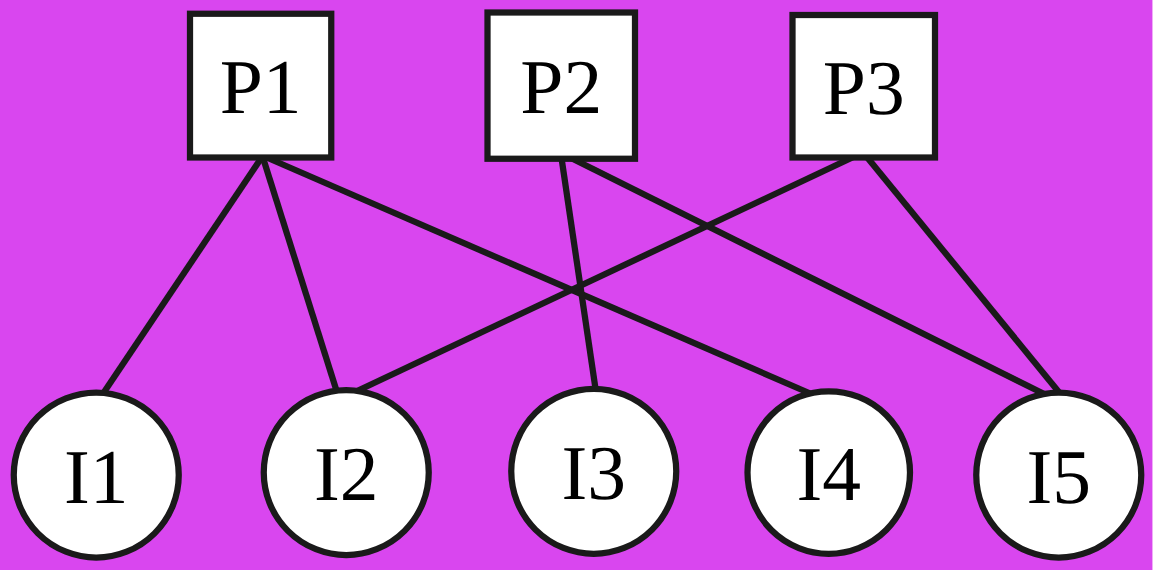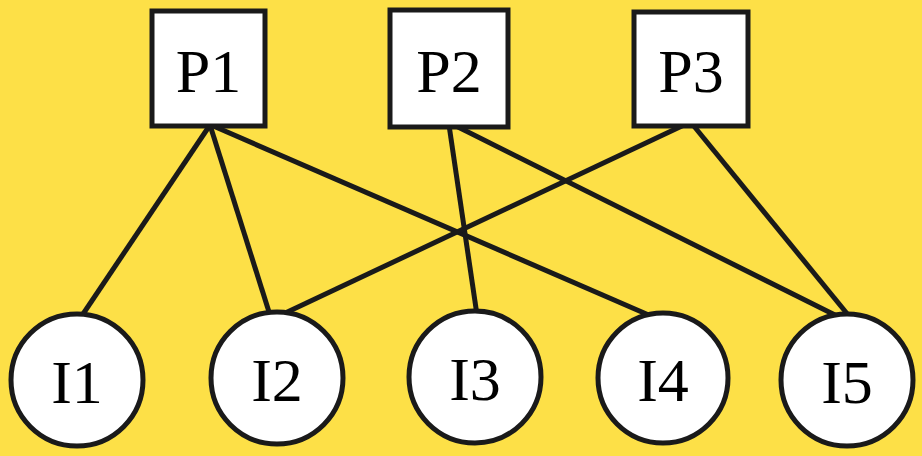--- a/index.html
+++ b/index.html
@@ -4,21 +4,21 @@
 <style>
   html, body {
     margin: 0;
     padding: 0;
     background: #ffffff;
   }
   .canvas {
     position: relative;
     width: 922px;
     height: 456px;
-    background: #fde047;
+    background: #d946ef;
     overflow: hidden;
   }
   svg text {
     font-family: "Liberation Serif", "DejaVu Serif", serif;
     user-select: none;
   }
 </style>
 </head>
 <body>
 

